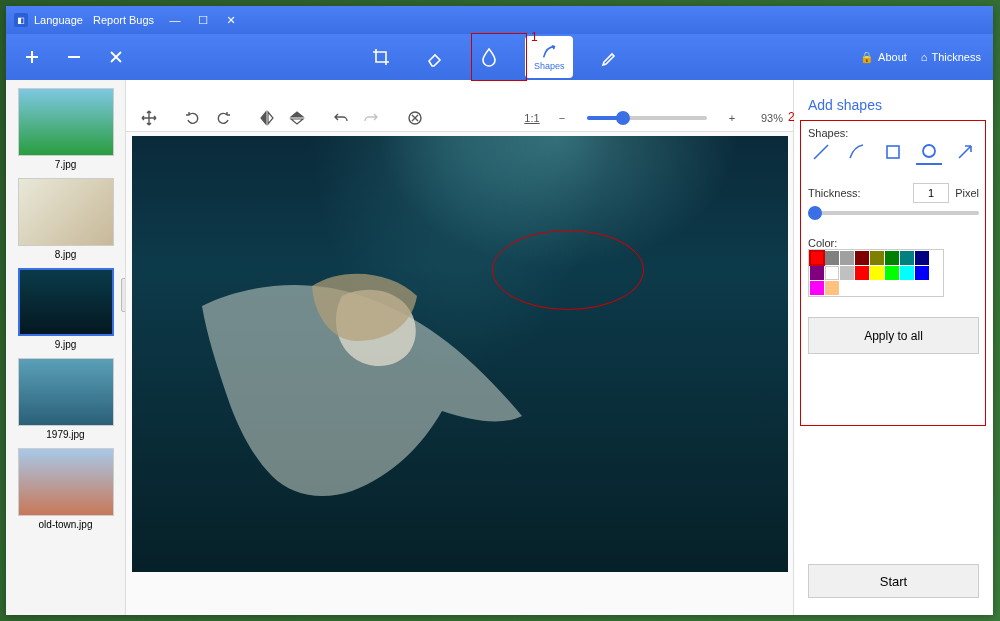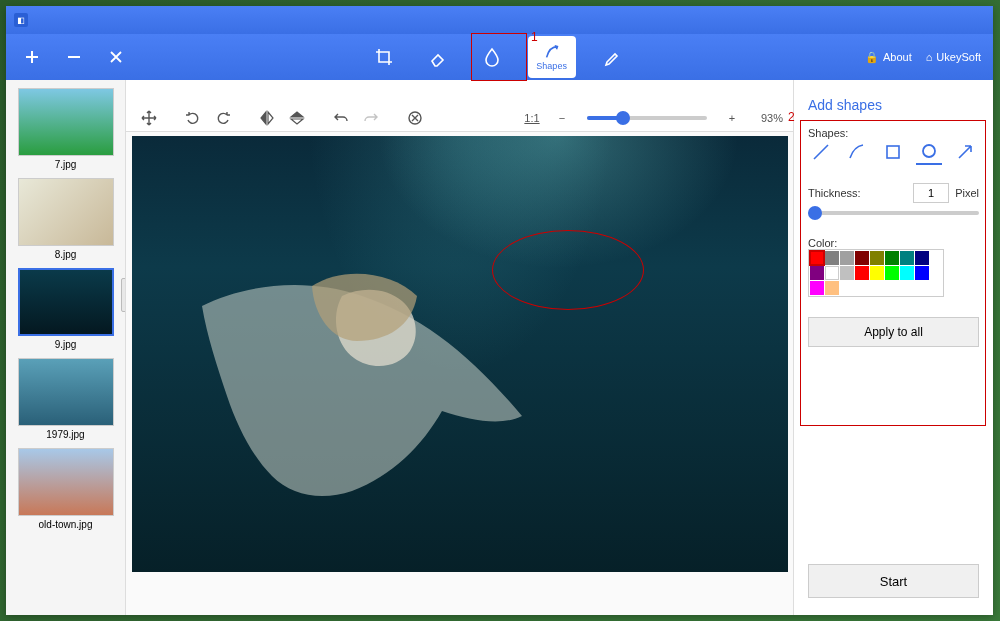--- a/index.html
+++ b/index.html
@@ -41,34 +41,41 @@
 .shape-btn { width: 26px; height: 26px; display: flex; align-items: center; justify-content: center; cursor: pointer; color: #3a6fe5; }
 .shape-btn.sel { border-bottom: 2px solid #3a6fe5; }
 .thick-row { display: flex; align-items: center; gap: 6px; margin-bottom: 8px; }
 .thick-row input { width: 36px; height: 20px; border: 1px solid #ccc; text-align: center; font-size: 11px; }
 .thick-slider { height: 4px; background: #ccc; position: relative; border-radius: 2px; margin-bottom: 22px; }
 .thick-slider .knob { position: absolute; left: 0; top: -5px; width: 14px; height: 14px; background: #3a6fe5; border-radius: 50%; }
 .color-label { }
 .swatches { display: flex; flex-wrap: wrap; gap: 1px; width: 136px; margin-bottom: 20px; border:1px solid #ccc; padding:1px;}
 .swatch { width: 14px; height: 14px; cursor: pointer; }
 .swatch.sel { outline: 2px solid #cc0000; outline-offset: -1px; z-index:2; position:relative;}
-.apply-btn { height: 30px; background: #f0f0f0; border: 1px solid #ccc; cursor: pointer; font-size: 12px; margin-bottom: auto; }
+.apply-btn { height: 37px; background: #f0f0f0; border: 1px solid #ccc; cursor: pointer; font-size: 12px; margin-bottom: auto; }
 .start-btn { height: 34px; background: #f0f0f0; border: 1px solid #ccc; cursor: pointer; font-size: 13px; margin-top: auto; }
 .annot { position: absolute; color: #cc0000; font-size: 12px; font-weight: normal; }
 .red-box { position: absolute; border: 1px solid #cc0000; pointer-events: none; }
 .scrollgrip { position:absolute; right:-4px; top:198px; width:8px; height:34px; background:#e8e8e8; border:1px solid #bbb; border-radius:2px;}
 .lightrays { position:absolute; inset:0; background: radial-gradient(ellipse 300px 220px at 65% 0%, rgba(120,220,220,0.35), transparent 60%), radial-gradient(ellipse 220px 400px at 50% -10%, rgba(80,180,190,0.25), transparent 70%); }
 .figure { position:absolute; left:30px; top:110px; width:400px; height:300px; }
 </style>
 </head>
 <body>
 
 <div class="window">
   <div class="title-bar">
     <div class="logo">◧</div>
+    <div class="right-links">
+      <span>Language</span>
+      <span>Report Bugs</span>
+      <span class="win-ctrl">—</span>
+      <span class="win-ctrl">☐</span>
+      <span class="win-ctrl">✕</span>
+    </div>
   </div>
 
   <div class="main-toolbar">
     <div class="left">
       <div class="tb-btn">
           <svg width="18" height="18" viewBox="0 0 18 18" fill="none" stroke="currentColor" stroke-width="2">
             <path d="M9 3v12M3 9h12"></path>
           </svg>
         </div>
       <div class="tb-btn">
@@ -110,21 +117,21 @@
           </svg>
         </div>
     </div>
     <div class="right">
       <div class="right-link">
         <span>🔒</span>
         <span>About</span>
       </div>
       <div class="right-link">
         <span>⌂</span>
-        <span>UkeySoft</span>
+        <span>Thickness</span>
       </div>
     </div>
   </div>
 
   <div class="body-row">
     <div class="thumb-panel">
       <div class="thumb-item"><div class="img" style="background:linear-gradient(180deg,#7ec8e3,#2a9d3f);"></div><span>7.jpg</span></div>
       <div class="thumb-item"><div class="img" style="background:linear-gradient(135deg,#e8e8d8,#c8b898);"></div><span>8.jpg</span></div>
       <div class="thumb-item sel"><div class="img" style="background:linear-gradient(180deg,#0a3a4a,#041820);"></div><span>9.jpg</span></div>
       <div class="thumb-item"><div class="img" style="background:linear-gradient(180deg,#5aa0b8,#2a6078);"></div><span>1979.jpg</span></div>

